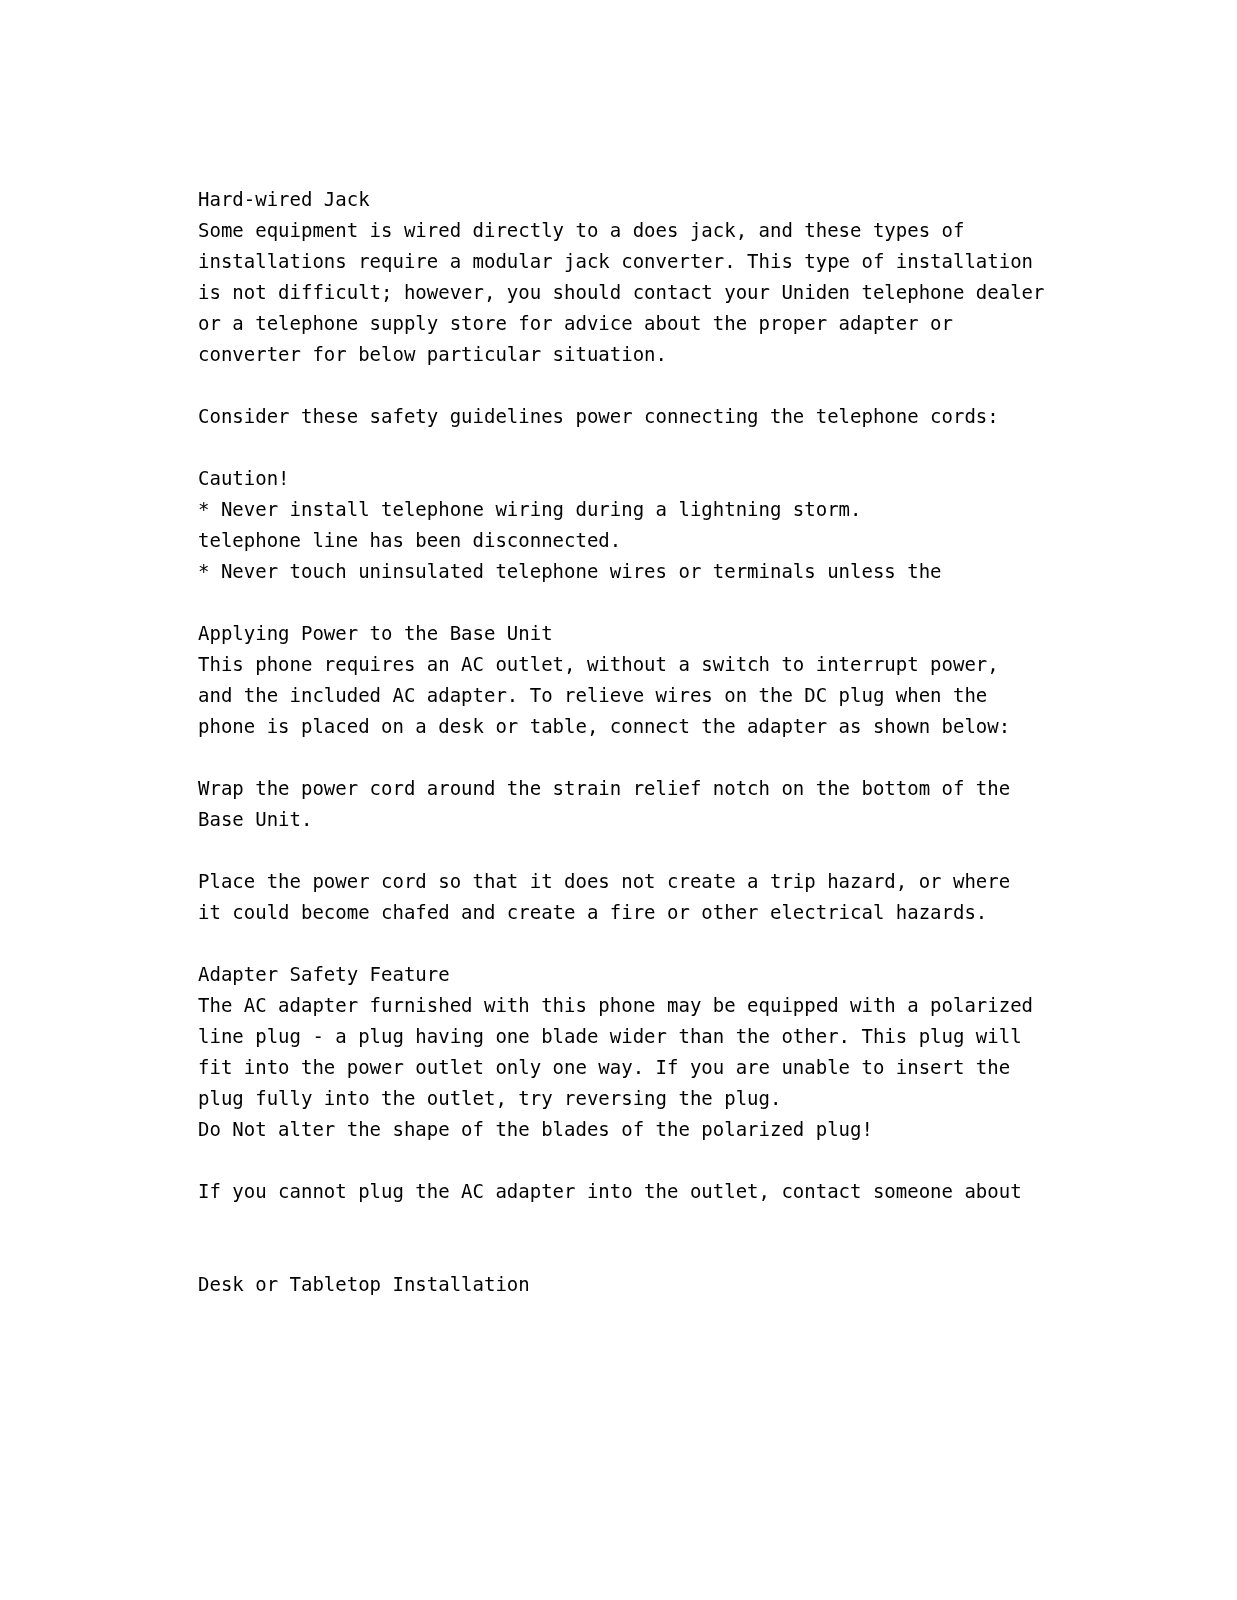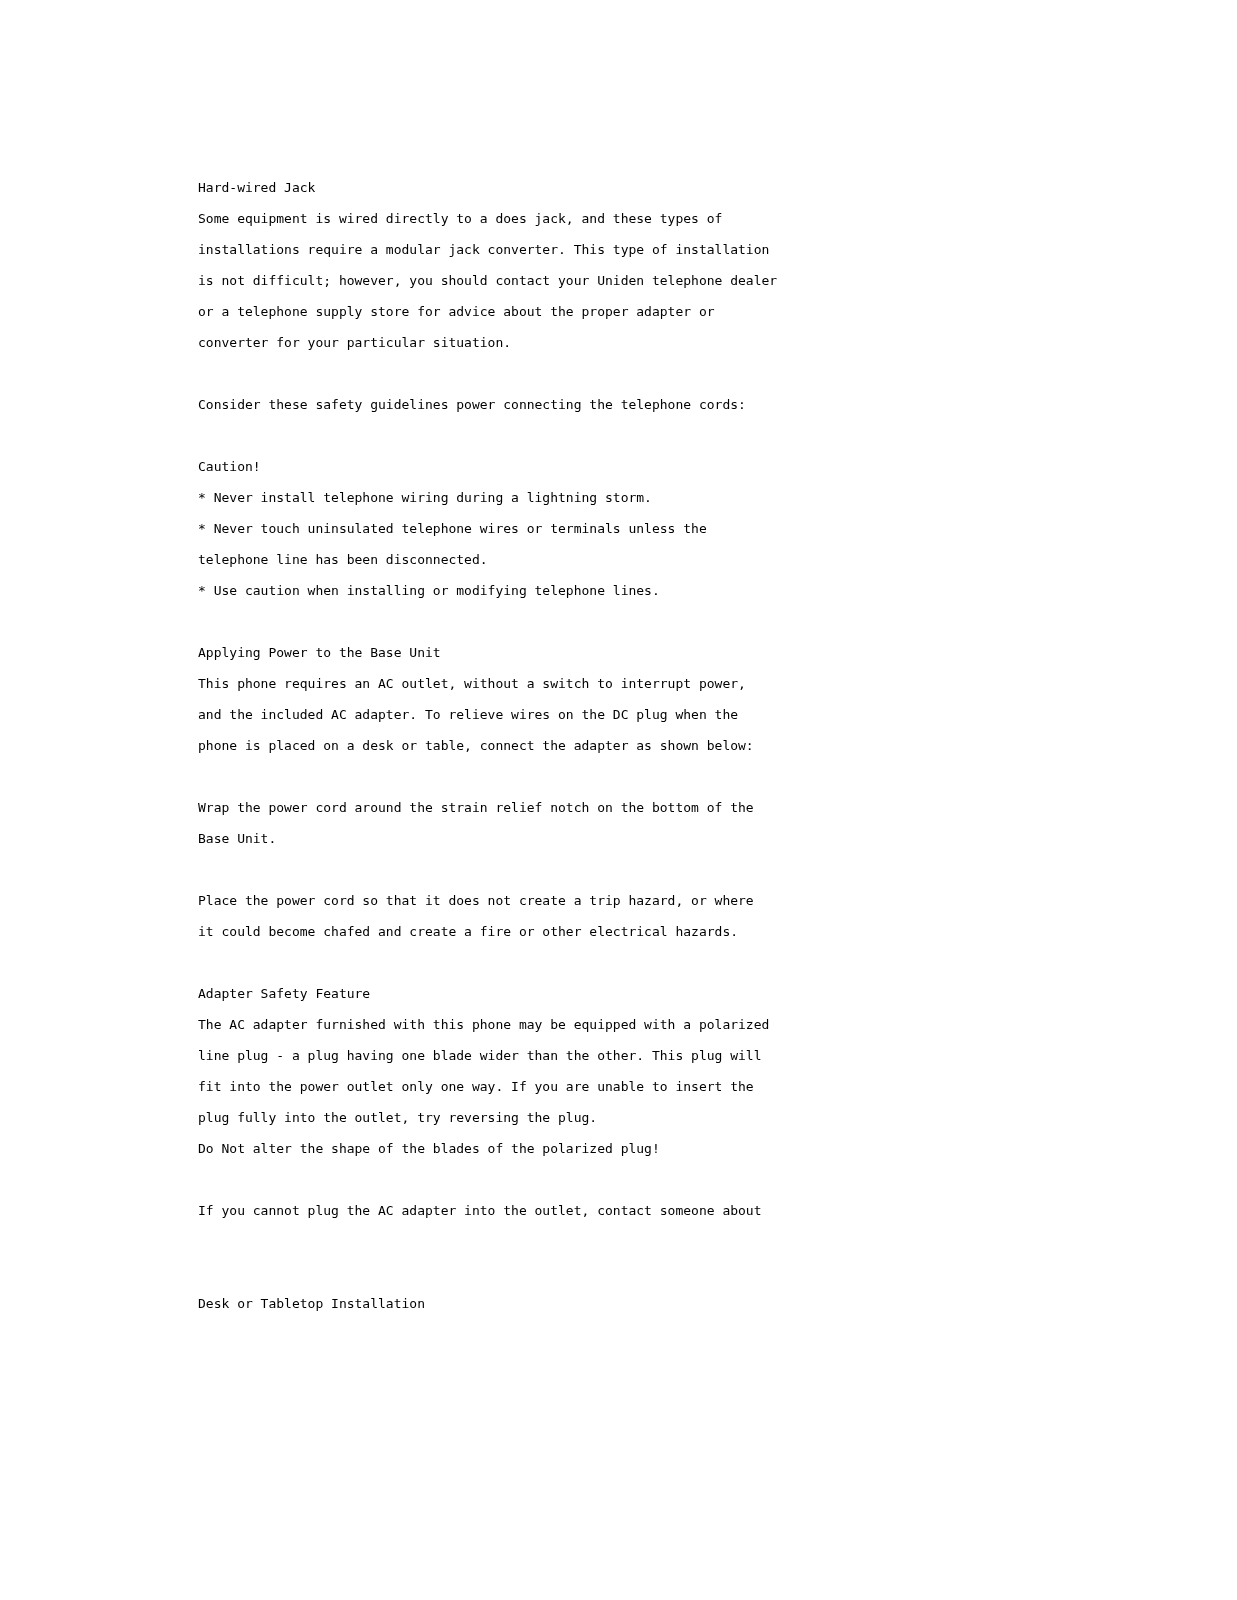--- a/index.html
+++ b/index.html
@@ -11,51 +11,50 @@
     position: relative;
     width: 1237px;
     height: 1600px;
     background: #ffffff;
     overflow: hidden;
     font-family: "DejaVu Sans Mono", "Liberation Mono", monospace;
   }
   .doc-text {
     position: absolute;
     left: 198px;
-    top: 172px;
+    top: 184px;
     width: 860px;
     color: #000000;
-    font-size: 13px;
+    font-size: 19px;
     line-height: 31px;
     letter-spacing: 0px;
   }
   .doc-line {
     white-space: pre;
     min-height: 31px;
   }
 </style>
 </head>
 <body>
 
 <div class="page">
   <div class="doc-text" id="doc-text">
       <div class="doc-line">Hard-wired Jack</div>
       <div class="doc-line">Some equipment is wired directly to a does jack, and these types of</div>
       <div class="doc-line">installations require a modular jack converter. This type of installation</div>
       <div class="doc-line">is not difficult; however, you should contact your Uniden telephone dealer</div>
       <div class="doc-line">or a telephone supply store for advice about the proper adapter or</div>
-      <div class="doc-line">converter for your particular situation.</div>
+      <div class="doc-line">converter for below particular situation.</div>
       <div class="doc-line">&nbsp;</div>
       <div class="doc-line">Consider these safety guidelines power connecting the telephone cords:</div>
       <div class="doc-line">&nbsp;</div>
       <div class="doc-line">Caution!</div>
       <div class="doc-line">* Never install telephone wiring during a lightning storm.</div>
+      <div class="doc-line">telephone line has been disconnected.</div>
       <div class="doc-line">* Never touch uninsulated telephone wires or terminals unless the</div>
-      <div class="doc-line">telephone line has been disconnected.</div>
-      <div class="doc-line">* Use caution when installing or modifying telephone lines.</div>
       <div class="doc-line">&nbsp;</div>
       <div class="doc-line">Applying Power to the Base Unit</div>
       <div class="doc-line">This phone requires an AC outlet, without a switch to interrupt power,</div>
       <div class="doc-line">and the included AC adapter. To relieve wires on the DC plug when the</div>
       <div class="doc-line">phone is placed on a desk or table, connect the adapter as shown below:</div>
       <div class="doc-line">&nbsp;</div>
       <div class="doc-line">Wrap the power cord around the strain relief notch on the bottom of the</div>
       <div class="doc-line">Base Unit.</div>
       <div class="doc-line">&nbsp;</div>
       <div class="doc-line">Place the power cord so that it does not create a trip hazard, or where</div>

